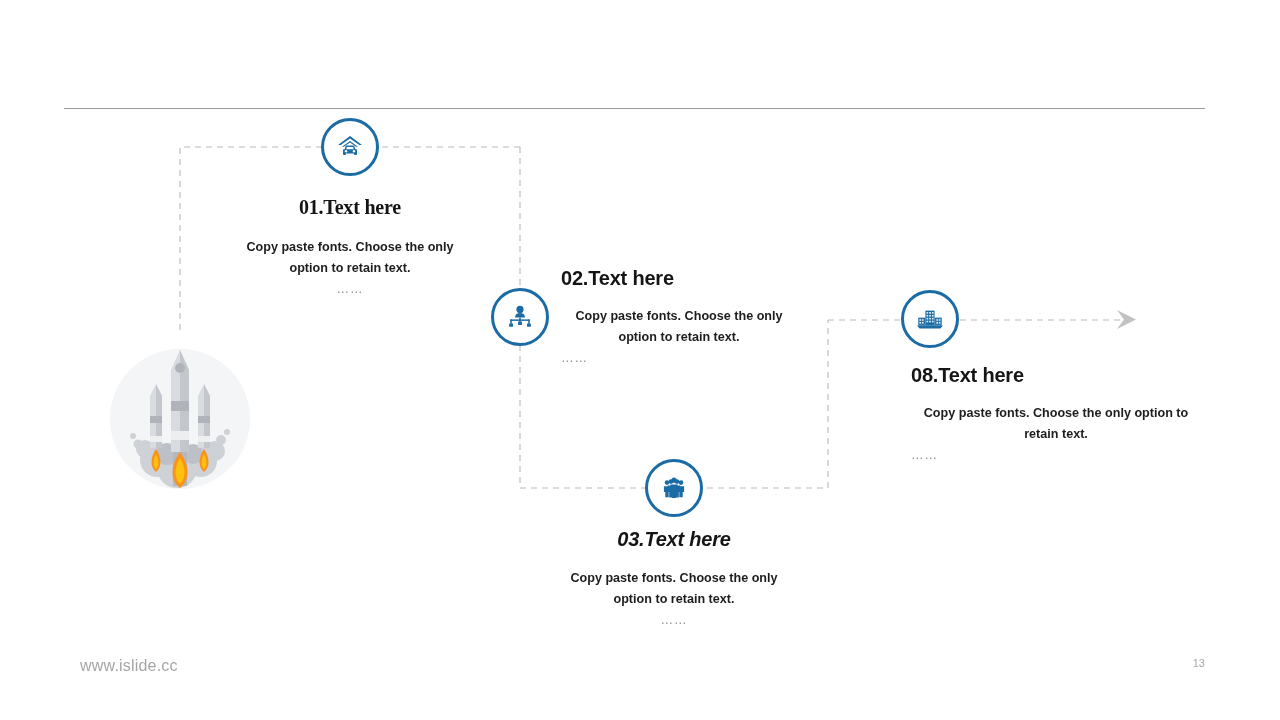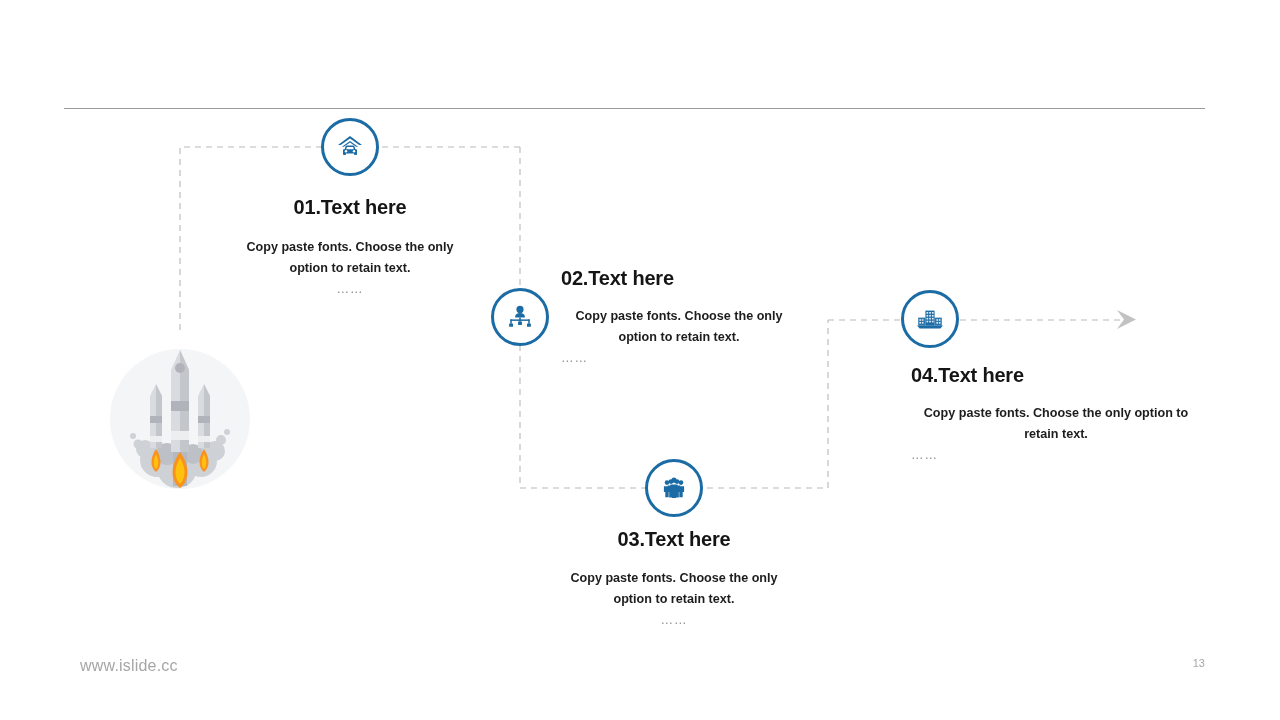--- a/index.html
+++ b/index.html
@@ -88,33 +88,33 @@
     line-height: 21px;
     color: #8d8d8d;
     letter-spacing: 1px;
   }
 
   .center-al { text-align: center; }
   .left-al   { text-align: center; }
 
   
   #step1 .badge      { left: 321px; top: 118px; }
-  #step1 .step-title { left: 230px; top: 196px; width: 240px; }
+  #step1 .step-title { left: 230px; top: 196px; width: 240px; font-family: Liberation Serif, serif; }
   #step1 .step-body  { left: 230px; top: 237px; width: 240px; }
   #step1 .step-dots  { left: 230px; top: 279px; width: 240px; }
 
   
   #step2 .badge      { left: 491px; top: 288px; }
   #step2 .step-title { left: 561px; top: 267px; }
   #step2 .step-body  { left: 561px; top: 306px; width: 236px; }
   #step2 .step-dots  { left: 561px; top: 348px; }
 
   
   #step3 .badge      { left: 645px; top: 459px; }
-  #step3 .step-title { left: 554px; top: 528px; width: 240px; }
+  #step3 .step-title { left: 554px; top: 528px; width: 240px; font-style: italic; }
   #step3 .step-body  { left: 554px; top: 568px; width: 240px; }
   #step3 .step-dots  { left: 554px; top: 610px; width: 240px; }
 
   
   #step4 .badge      { left: 901px; top: 290px; }
   #step4 .step-title { left: 911px; top: 364px; }
   #step4 .step-body  { left: 911px; top: 403px; width: 290px; }
   #step4 .step-dots  { left: 911px; top: 445px; }
 
   
@@ -313,21 +313,21 @@
             <rect x="3.4" y="17" width="1.6" height="1.6"></rect>
             <rect x="5.9" y="17" width="1.6" height="1.6"></rect>
             <rect x="20.4" y="14.2" width="1.6" height="1.6"></rect>
             <rect x="22.9" y="14.2" width="1.6" height="1.6"></rect>
             <rect x="20.4" y="17" width="1.6" height="1.6"></rect>
             <rect x="22.9" y="17" width="1.6" height="1.6"></rect>
           </g>
         </svg>
       </span>
     </div>
-    <div class="step-title left-al">04.Text here</div>
+    <div class="step-title left-al">08.Text here</div>
     <div class="step-body left-al">Copy paste fonts. Choose the only option to retain text.</div>
     <div class="step-dots left-al">……</div>
   </div>
 
   <div class="footer-url">www.islide.cc</div>
   <div class="footer-page">13</div>
 
 </div>
 
 </body></html>

